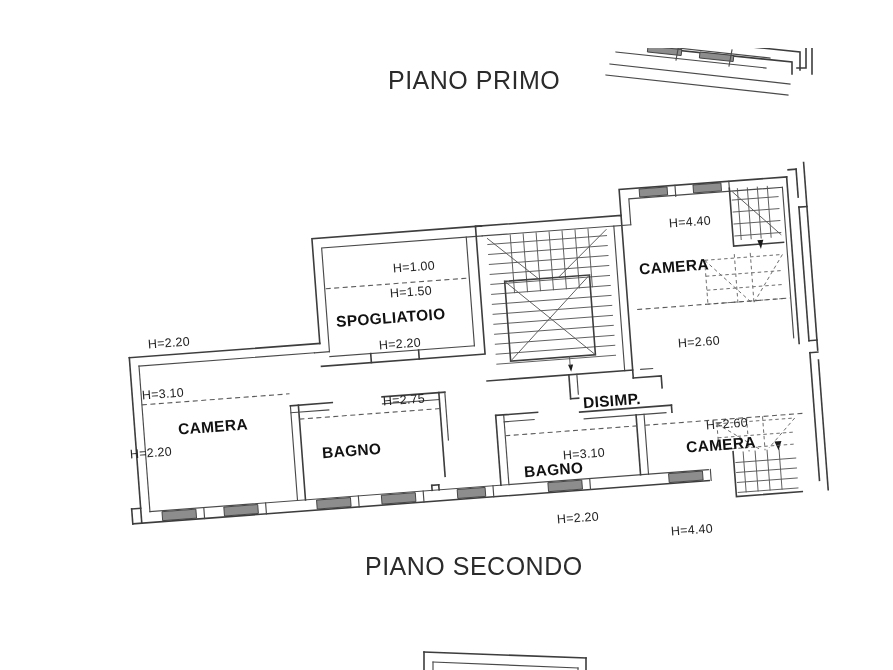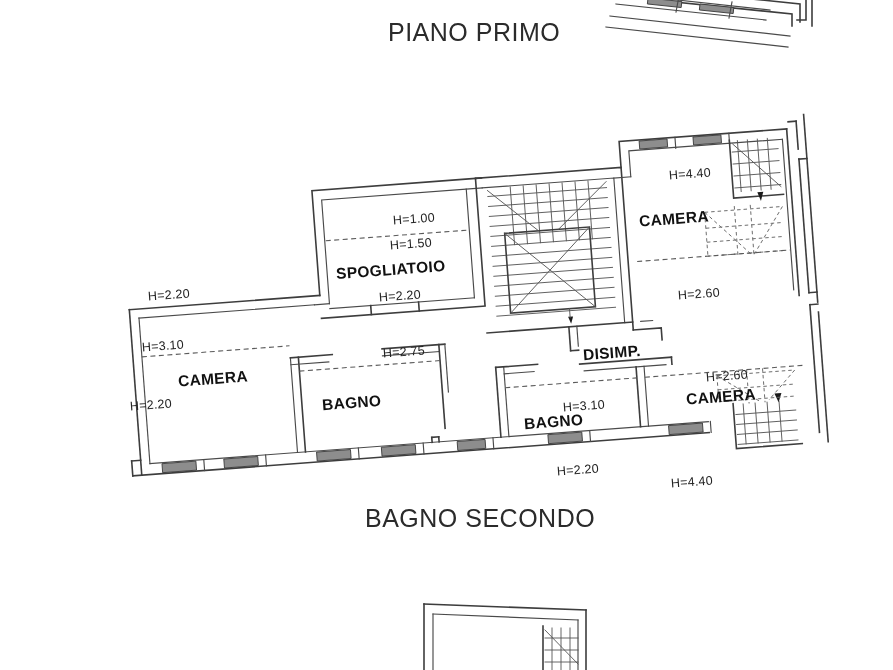--- a/index.html
+++ b/index.html
@@ -1,21 +1,21 @@
 <!DOCTYPE html>
 <html><head>
 <meta charset="utf-8">
 <style>
   html,body{margin:0;padding:0;background:#ffffff;}
   body{
     width:893px;height:670px;overflow:hidden;position:relative;
     font-family:"Liberation Sans",sans-serif;
     color:#1a1a1a;
   }
-  #plan-root{position:absolute;inset:0;}
+  #plan-root{position:absolute;inset:0;margin-top:48px;}
   svg#plan-svg{position:absolute;left:0;top:0;width:893px;height:670px;display:block;}
 
   .floor-title{
     position:absolute;
     font-family:"Liberation Sans",sans-serif;
     font-size:25px;
     letter-spacing:0.5px;
     color:#2b2b2b;
     white-space:nowrap;
   }
@@ -295,21 +295,21 @@
         <path class="wl-f" d="M 545 662 L 578 662"></path>
         <path class="wl-f" d="M 545 674 L 578 674"></path>
         <path class="wl-f" d="M 545 630 L 578 664"></path>
       </g>
     </g>
 
   </svg>
 
   <div class="floor-title" id="title-piano-primo">PIANO PRIMO</div>
 
-  <div class="floor-title" id="title-piano-secondo">BAGNO SECONDO</div>
+  <div class="floor-title" id="title-piano-secondo">PIANO SECONDO</div>
 
   <div class="room-label" style="left:336px;top:261px;transform:rotate(-4.3deg);">SPOGLIATOIO</div>
 
   <div class="room-label" style="left:178px;top:370px;transform:rotate(-4.3deg);">CAMERA</div>
 
   <div class="room-label" style="left:322px;top:394px;transform:rotate(-4.3deg);">BAGNO</div>
 
   <div class="room-label" style="left:524px;top:413px;transform:rotate(-4.3deg);">BAGNO</div>
 
   <div class="room-label" style="left:583px;top:344px;transform:rotate(-4.3deg);">DISIMP.</div>

